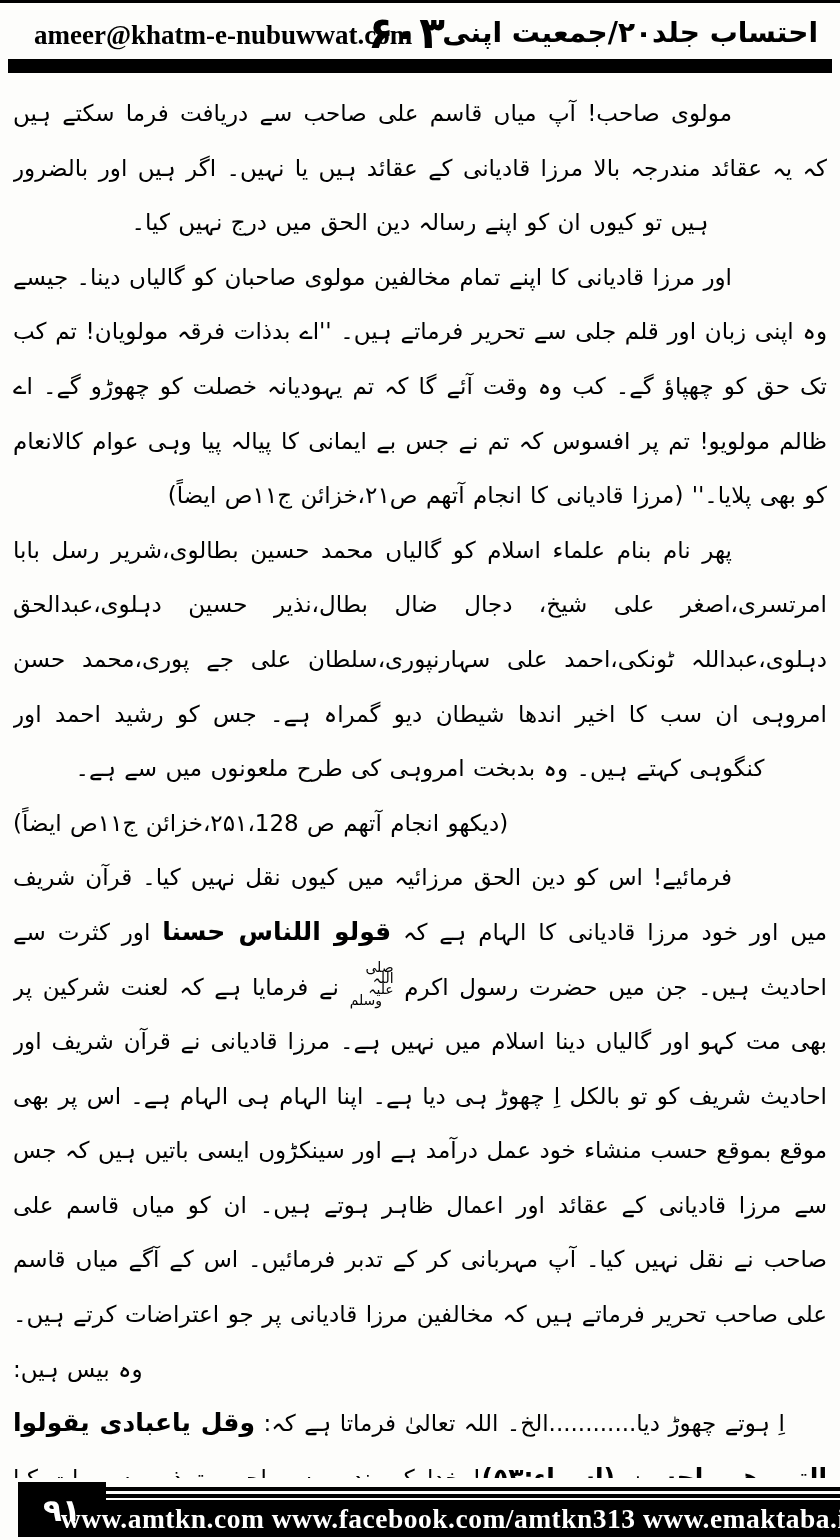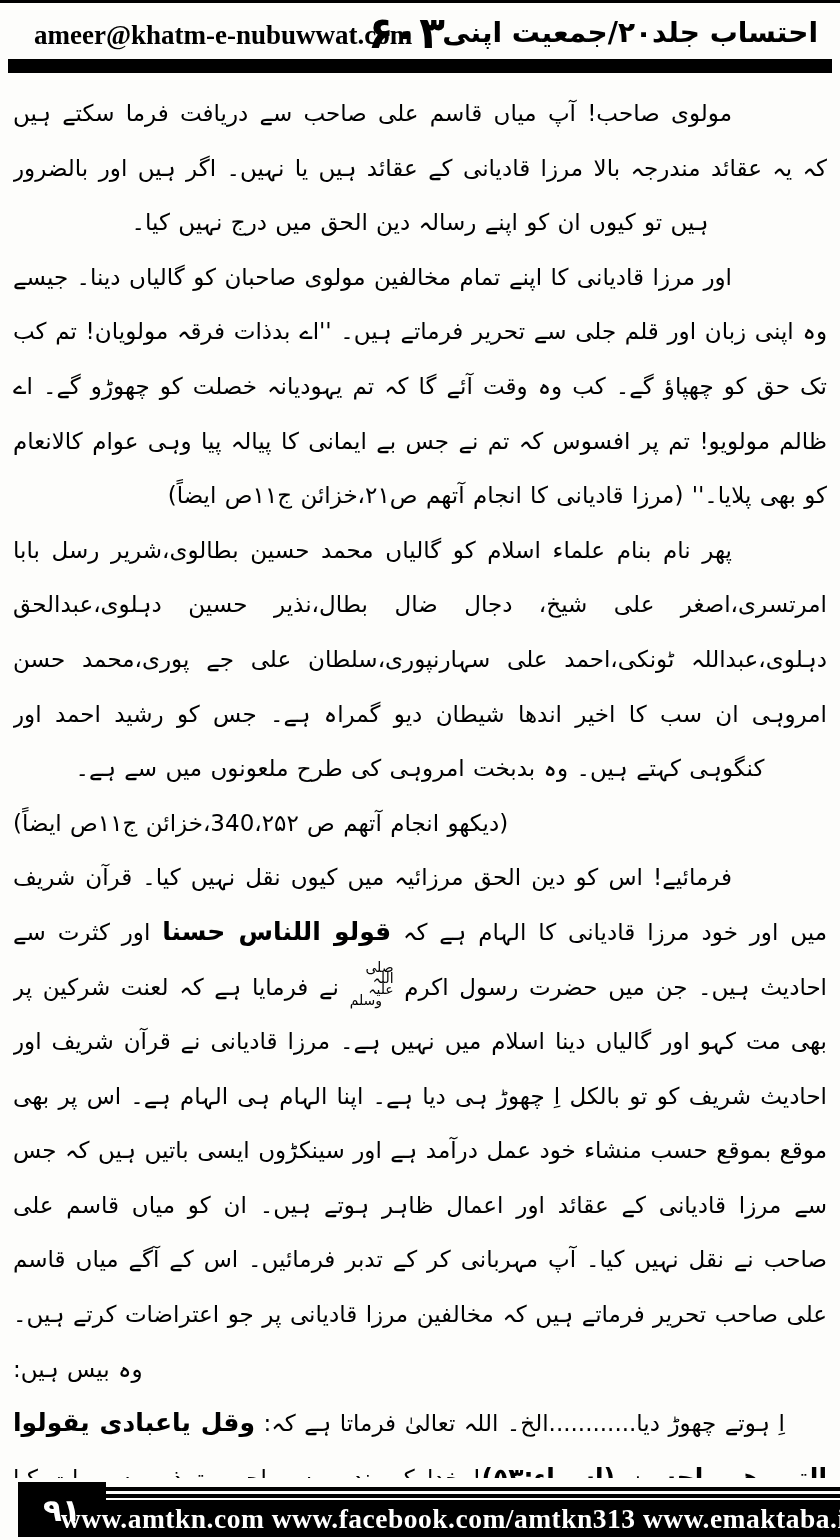--- a/index.html
+++ b/index.html
@@ -80,21 +80,21 @@
   <div class="hdr-email">ameer@khatm-e-nubuwwat.com</div>
   <div class="hdr-pagenum">۶۰۳</div>
   <div class="hdr-title">احتساب جلد۲۰/جمعیت اپنی</div>
 </div>
 <div class="hdr-rule"></div>
 
 <div class="main">
     <p class="para indent last-center"><span class="seg-n">مولوی صاحب! آپ میاں قاسم علی صاحب سے دریافت فرما سکتے ہیں کہ یہ عقائد مندرجہ بالا مرزا قادیانی کے عقائد ہیں یا نہیں۔ اگر ہیں اور بالضرور ہیں تو کیوں ان کو اپنے رسالہ دین الحق میں درج نہیں کیا۔</span></p>
     <p class="para indent"><span class="seg-n">اور مرزا قادیانی کا اپنے تمام مخالفین مولوی صاحبان کو گالیاں دینا۔ جیسے وہ اپنی زبان اور قلم جلی سے تحریر فرماتے ہیں۔ ''اے بدذات فرقہ مولویان! تم کب تک حق کو چھپاؤ گے۔ کب وہ وقت آئے گا کہ تم یہودیانہ خصلت کو چھوڑو گے۔ اے ظالم مولویو! تم پر افسوس کہ تم نے جس بے ایمانی کا پیالہ پیا وہی عوام کالانعام کو بھی پلایا۔'' </span><span class="seg-n">(مرزا قادیانی کا انجام آتھم ص۲۱،خزائن ج۱۱ص ایضاً)</span></p>
     <p class="para indent last-center"><span class="seg-n">پھر نام بنام علماء اسلام کو گالیاں محمد حسین بطالوی،شریر رسل بابا امرتسری،اصغر علی شیخ، دجال ضال بطال،نذیر حسین دہلوی،عبدالحق دہلوی،عبداللہ ٹونکی،احمد علی سہارنپوری،سلطان علی جے پوری،محمد حسن امروہی ان سب کا اخیر اندھا شیطان دیو گمراہ ہے۔ جس کو رشید احمد اور کنگوہی کہتے ہیں۔ وہ بدبخت امروہی کی طرح ملعونوں میں سے ہے۔</span></p>
-    <p class="para left-line"><span class="seg-n">(دیکھو انجام آتھم ص 340،۲۵۲،خزائن ج۱۱ص ایضاً)</span></p>
+    <p class="para left-line"><span class="seg-n">(دیکھو انجام آتھم ص ۲۵۱،128،خزائن ج۱۱ص ایضاً)</span></p>
     <p class="para indent last-left"><span class="seg-n">فرمائیے! اس کو دین الحق مرزائیہ میں کیوں نقل نہیں کیا۔ قرآن شریف میں اور خود مرزا قادیانی کا الہام ہے کہ </span><span class="seg-a">قولو اللناس حسنا</span><span class="seg-n"> اور کثرت سے احادیث ہیں۔ جن میں حضرت رسول اکرم </span><span class="seg-saw">صلی اللہ علیہ وسلم</span><span class="seg-n"> نے فرمایا ہے کہ لعنت شرکین پر بھی مت کہو اور گالیاں دینا اسلام میں نہیں ہے۔ مرزا قادیانی نے قرآن شریف اور احادیث شریف کو تو بالکل اِ چھوڑ ہی دیا ہے۔ اپنا الہام ہی الہام ہے۔ اس پر بھی موقع بموقع حسب منشاء خود عمل درآمد ہے اور سینکڑوں ایسی باتیں ہیں کہ جس سے مرزا قادیانی کے عقائد اور اعمال ظاہر ہوتے ہیں۔ ان کو میاں قاسم علی صاحب نے نقل نہیں کیا۔ آپ مہربانی کر کے تدبر فرمائیں۔ اس کے آگے میاں قاسم علی صاحب تحریر فرماتے ہیں کہ مخالفین مرزا قادیانی پر جو اعتراضات کرتے ہیں۔ وہ بیس ہیں:</span></p>
     <p class="para indent-sm last-center"><span class="seg-n">اِ ہوتے چھوڑ دیا............الخ۔ اللہ تعالیٰ فرماتا ہے کہ: </span><span class="seg-a">وقل یاعبادی یقولوا التی ھی احسن (اسراء:٥٣)</span><span class="seg-n">! خدا کے بندوں سے اچھی تہذیب سے بات کیا کرو۔ ادع الیٰ </span></p>
   </div>
 
 <div class="ftr">
   <div class="ftr-pagebox">
     <span>۹۱</span>
   </div>
   <div class="ftr-right">
     <div class="ftr-rule"></div>

